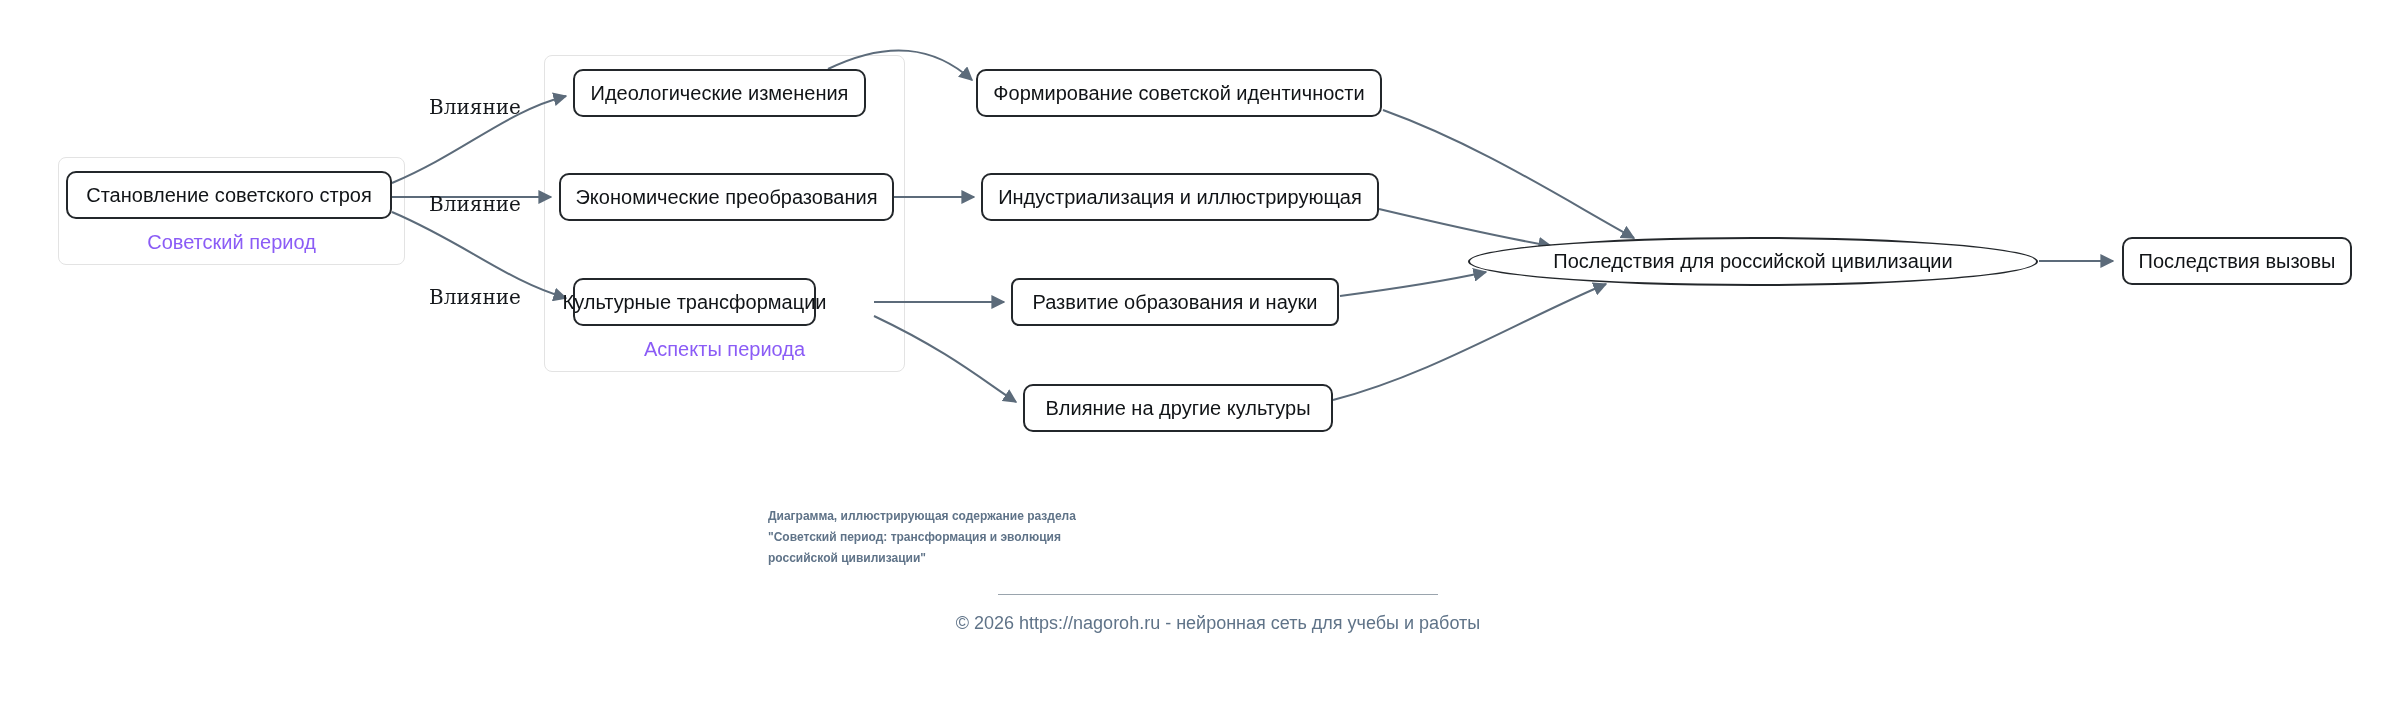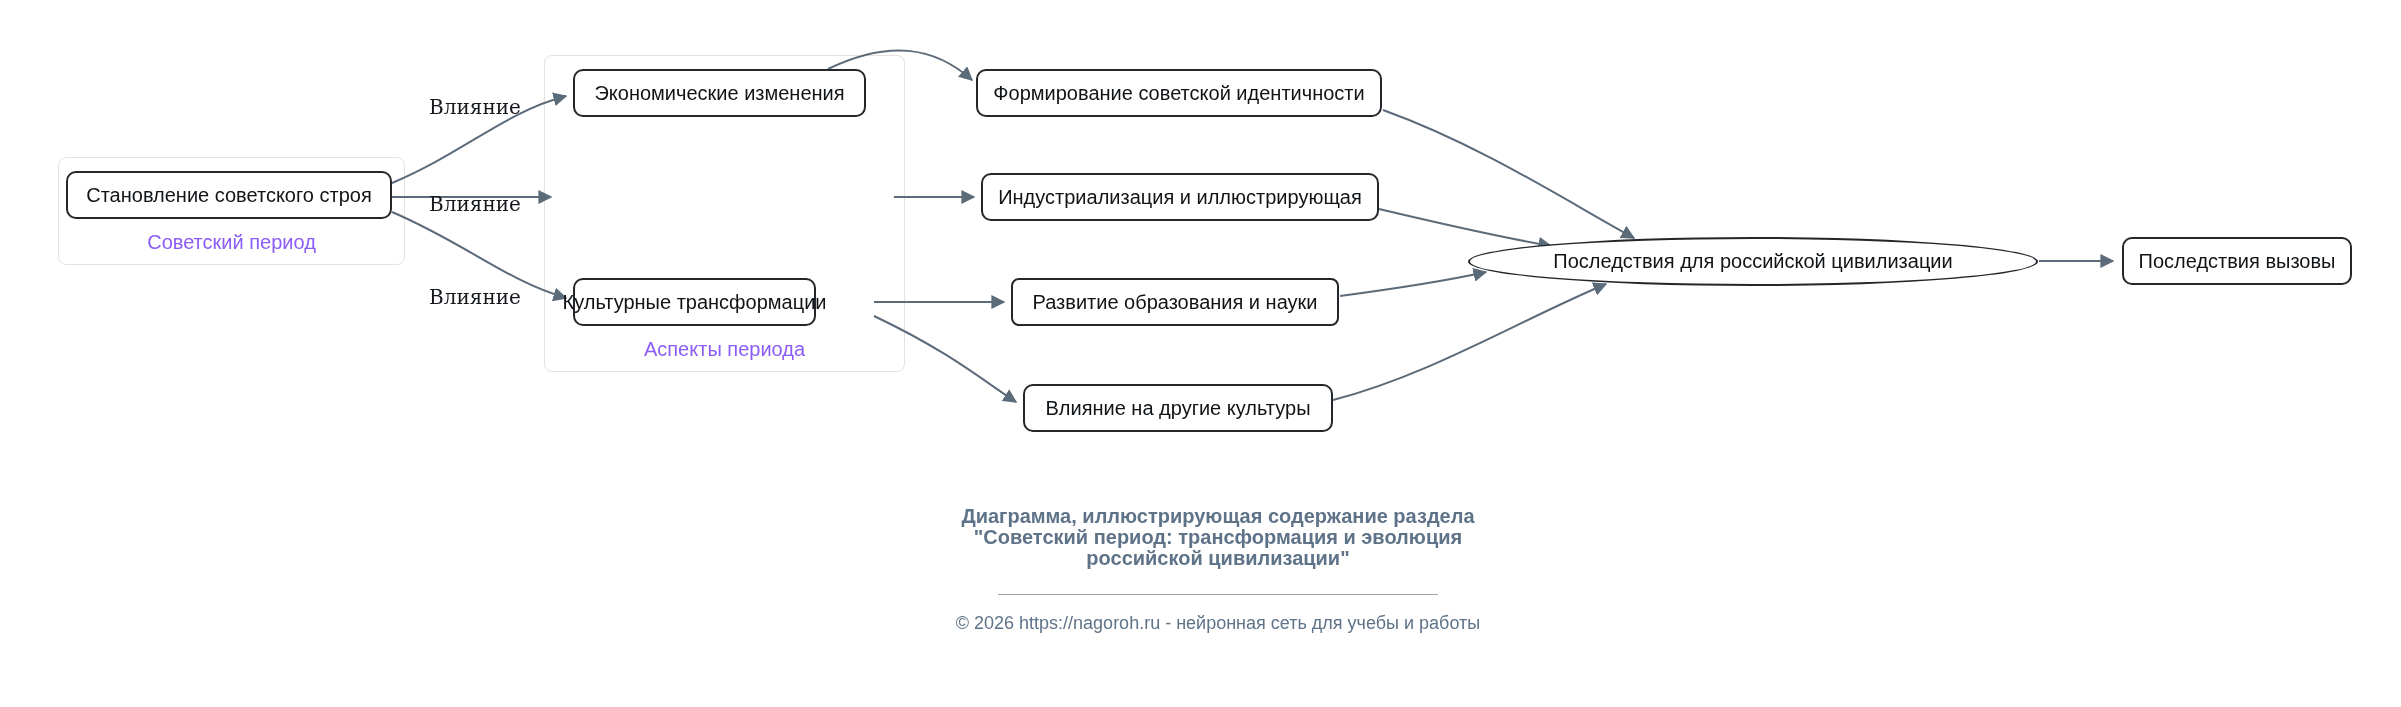--- a/index.html
+++ b/index.html
@@ -63,24 +63,24 @@
     color: #15181c;
     z-index: 3;
     margin-top: 16px;
   }
 
   .caption {
     position: absolute;
     left: 768px;
     top: 506px;
     width: 900px;
-    text-align: center;
+    text-align: left;
     color: #5f7388;
     font-weight: bold;
-    font-size: 20px;
+    font-size: 12px;
     line-height: 21px;
     z-index: 3;
   }
   .divider {
     position: absolute;
     left: 998px;
     top: 594px;
     width: 440px;
     height: 0;
     border-top: 1px solid #9aa4ad;
@@ -129,22 +129,23 @@
     <path class="edge" d="M 1333 400 C 1430 375, 1520 320, 1606 284" marker-end="url(#arrow)"></path>
     <path class="edge" d="M 2039 261 L 2113 261" marker-end="url(#arrow)"></path>
   </svg>
 
   <div class="edge-label" style="left:415px; top:79px;">Влияние</div>
   <div class="edge-label" style="left:415px; top:176px;">Влияние</div>
   <div class="edge-label" style="left:415px; top:269px;">Влияние</div>
 
   <div class="node" style="left:66px; top:171px; width:326px; height:48px;text-align:center;">Становление советского строя</div>
 
-  <div class="node" style="left:573px; top:69px; width:293px; height:48px;">Экономические изменения</div>
+  <div class="node" style="left:573px; top:69px; width:293px; height:48px;">Идеологические изменения</div>
 
+  <div class="node" style="left:559px; top:173px; width:335px; height:48px;">Экономические преобразования</div>
 
   <div class="node" style="left:573px; top:278px; width:243px; height:48px;">Культурные трансформации</div>
 
   <div class="node" style="left:976px; top:69px; width:406px; height:48px;">Формирование советской идентичности</div>
 
   <div class="node" style="left:981px; top:173px; width:398px; height:48px;">Индустриализация и иллюстрирующая</div>
 
   <div class="node" style="left:1011px; top:278px; width:328px; height:48px;border-radius:8px;">Развитие образования и науки</div>
 
   <div class="node" style="left:1023px; top:384px; width:310px; height:48px;">Влияние на другие культуры</div>

